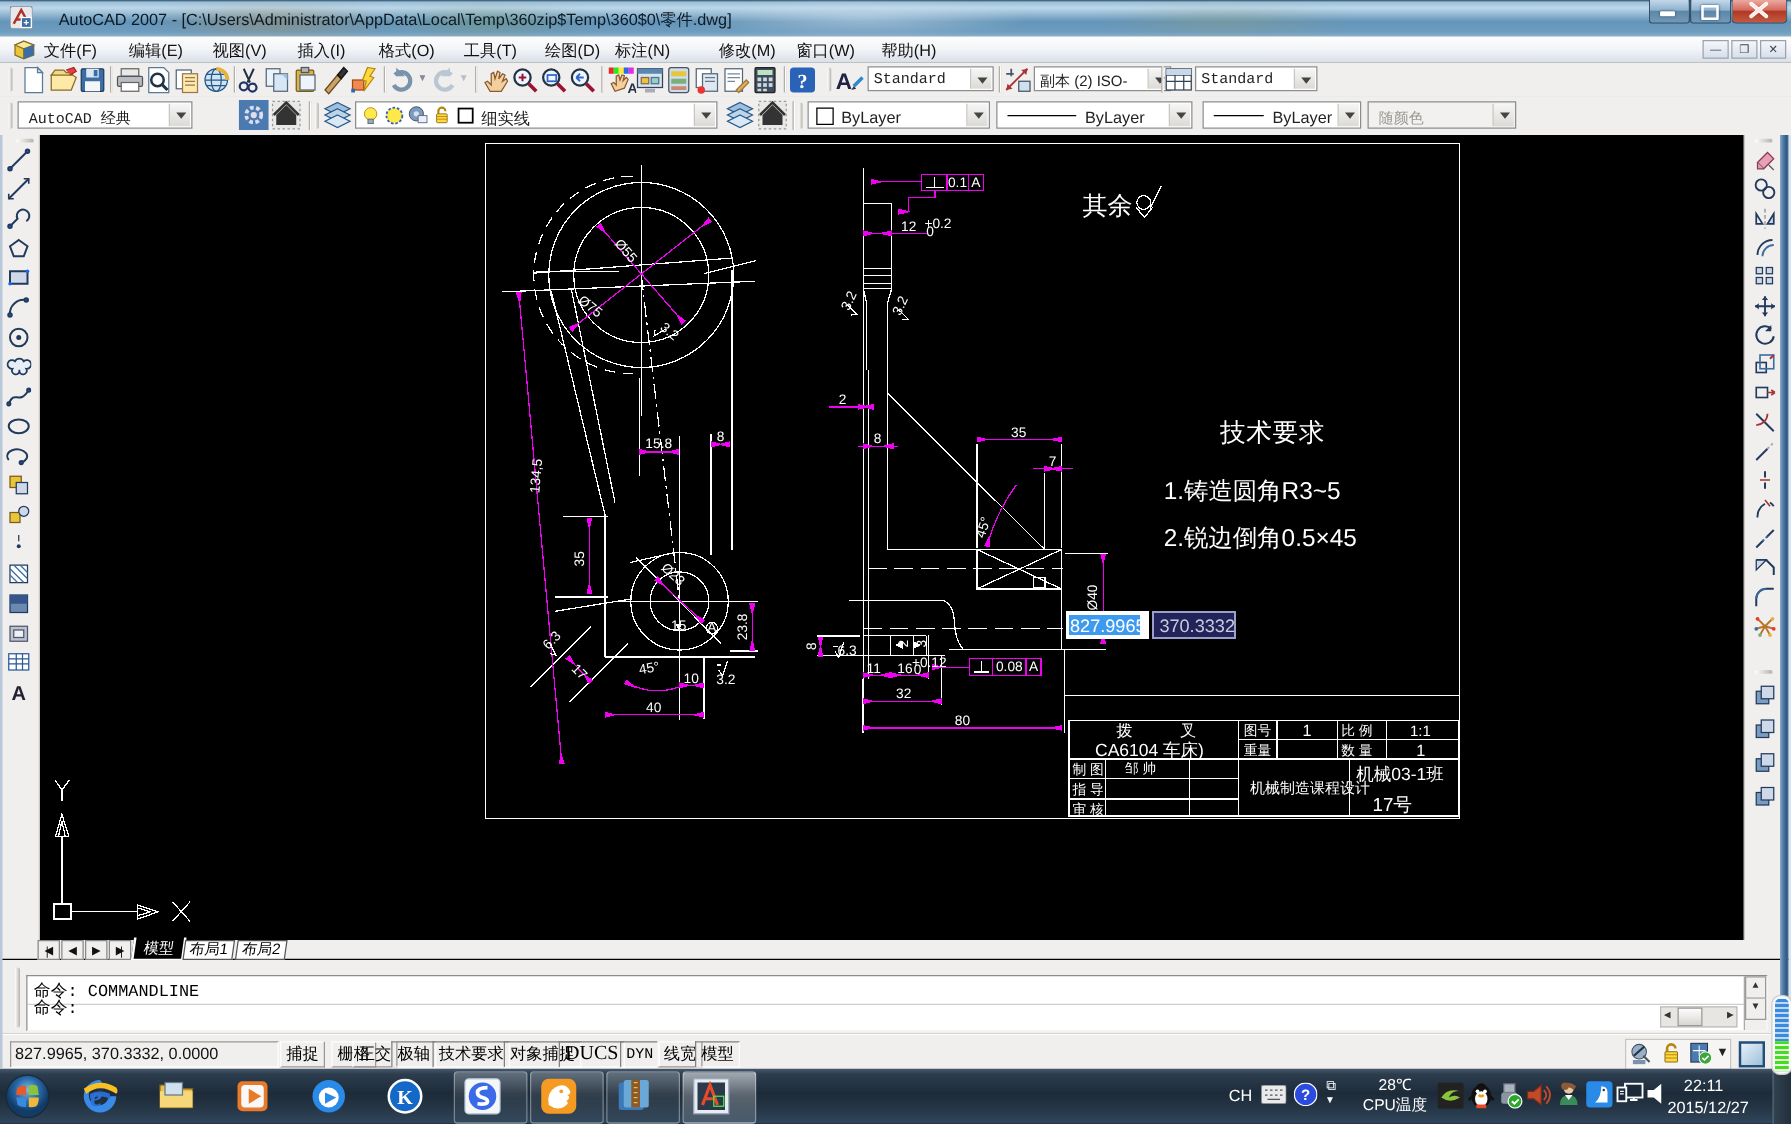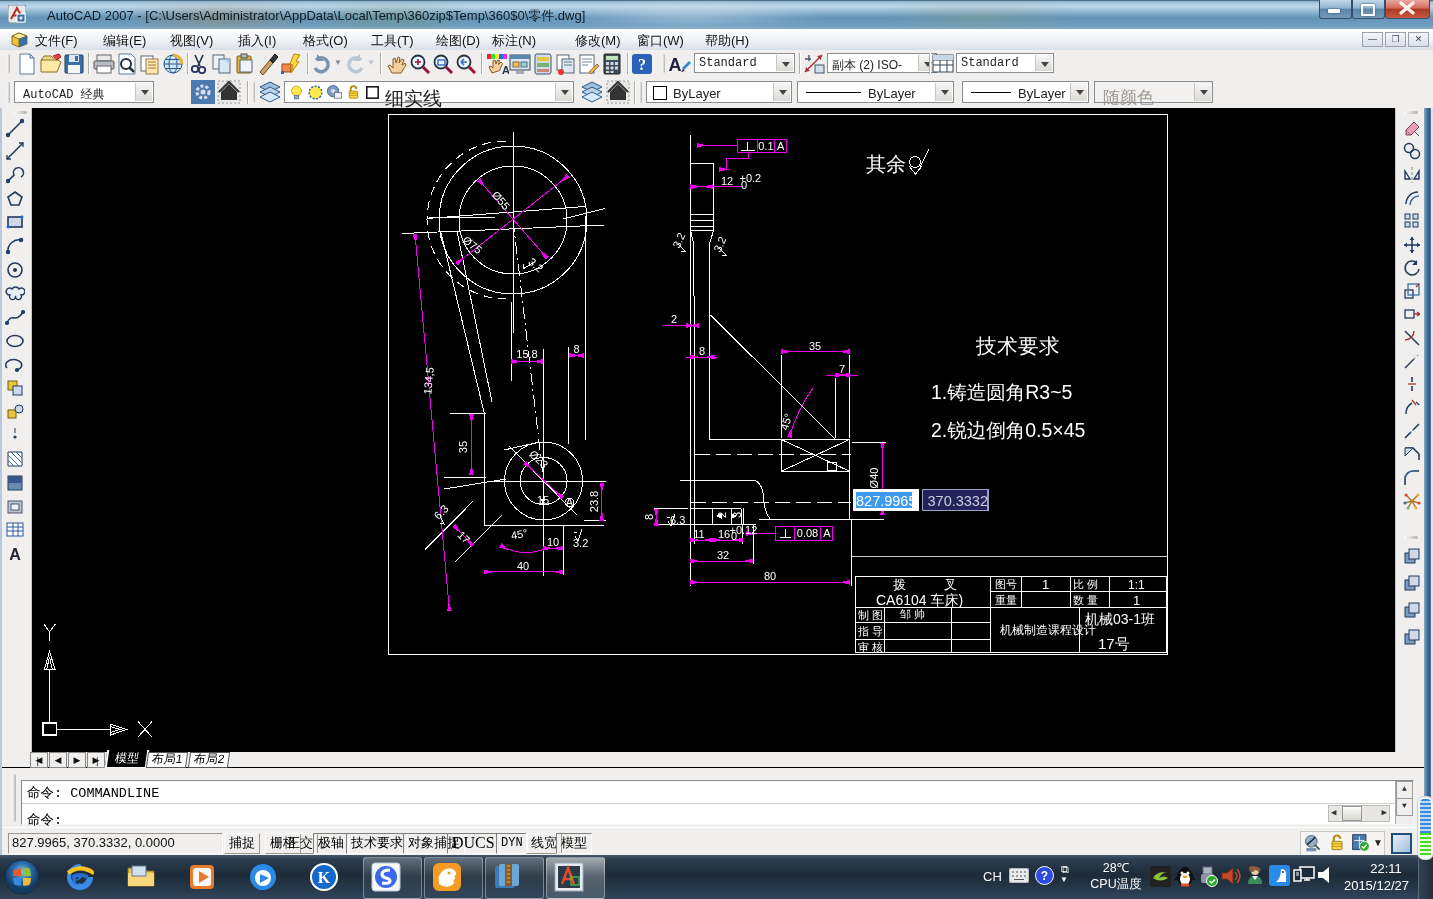--- a/index.html
+++ b/index.html
@@ -596,21 +596,21 @@
         </svg>
       <svg class="abs" style="left:41px;top:2px" width="17" height="17" viewBox="0 0 24 24">
           <use href="#i-gear2"></use>
         </svg>
       <svg class="abs" style="left:60px;top:2px" width="17" height="17" viewBox="0 0 24 24">
           <use href="#i-lock"></use>
         </svg>
       <svg class="abs" style="left:79px;top:2px" width="17" height="17" viewBox="0 0 24 24">
           <use href="#i-sqr"></use>
         </svg>
-      <span style="position:absolute;left:100px;top:4px;font-size:19px">细实线</span>
+      <span style="position:absolute;left:100px;top:4px;font-size:13px">细实线</span>
         <div class="arr"></div>
       </div>
     <svg class="ibtn" style="left:580px;top:3px" viewBox="0 0 24 24">
         <use href="#i-layers"></use>
       </svg>
     <svg class="ibtn" style="left:606px;top:3px" viewBox="0 0 24 24">
         <use href="#i-home"></use>
       </svg>
     <div class="tsep" style="left:634px;top:4px;height:23px"></div>
     <div class="grip" style="left:639px;top:5px;height:21px"></div>
@@ -623,21 +623,21 @@
         <span class="abs" style="left:8px;top:10px;width:55px;border-top:1.5px solid #000"></span>
         <span style="position:absolute;left:70px;top:4px;font-size:13px">ByLayer</span>
         <div class="arr"></div>
       </div>
     <div class="combo" style="left:962px;top:4px;width:127px;height:22px">
         <span class="abs" style="left:8px;top:10px;width:40px;border-top:1.5px solid #000"></span>
         <span style="position:absolute;left:55px;top:4px;font-size:13px">ByLayer</span>
         <div class="arr"></div>
       </div>
     <div class="combo" style="left:1094px;top:4px;width:119px;height:22px;background:#f2f1ef">
-        <span style="position:absolute;left:8px;top:4px;font-size:17px;color:#9a9890">随颜色</span>
+        <span style="position:absolute;left:8px;top:4px;font-size:12px;color:#9a9890">随颜色</span>
         <div class="arr"></div>
       </div>
   </div>
   <div id="main">
     <div id="canvas">
 <svg id="dwg" shape-rendering="crispEdges" style="position:absolute;left:0;top:0" width="1365" height="644" viewBox="31 108 1365 644">
 <defs>
 <marker id="ar" markerWidth="11" markerHeight="7" refX="10.3" refY="3.5" orient="auto-start-reverse" markerUnits="userSpaceOnUse">
               <path d="M0.2 3.5 L10.6 1.1 L10.6 5.9z" fill="#f000f0"></path>
             </marker>
@@ -1007,21 +1007,21 @@
     <div class="tabbtn" style="left:87px">▶<span style="position:absolute;right:3px;top:1px">❘</span></div>
     <div class="abs" style="left:106px;top:-2px;width:38px;height:17px;background:#000;border-left:2px solid #fff;border-right:2px solid #fff;border-bottom:1px solid #fff;color:#fff;font-size:12px;text-align:center;line-height:16px;transform:skewX(-8deg)">模型</div>
     <div class="abs" style="left:147px;top:0px;width:38px;height:14px;background:#fff;border:1px solid #555;color:#000;font-size:12px;text-align:center;line-height:13px;transform:skewX(-8deg)">布局1</div>
     <div class="abs" style="left:189px;top:0px;width:38px;height:14px;background:#fff;border:1px solid #555;color:#000;font-size:12px;text-align:center;line-height:13px;transform:skewX(-8deg)">布局2</div>
   </div>
   <div id="cmdarea">
     <div class="abs" style="left:12px;top:6px;width:4px;height:48px;background:linear-gradient(90deg,#fff,#b5b2ab);border-radius:2px"></div>
     <div id="cmdwhite">
       <div class="abs" style="left:5px;top:3px">命令: COMMANDLINE</div>
       <div class="abs" style="left:0;top:22px;width:100%;border-top:1px solid #d0cec8"></div>
-      <div class="abs" style="left:5px;top:30px">命令:</div>
+      <div class="abs" style="left:5px;top:16px">命令:</div>
       <div class="abs" style="right:0;top:0;width:17px;height:100%;background:#f0efee;border-left:1px solid #aaa">
         <div style="height:16px;background:#f0efee;border:1px solid #999;font-size:8px;text-align:center;line-height:14px;color:#333">▲</div>
         <div style="height:16px;background:#f0efee;border:1px solid #999;border-top:none;font-size:8px;text-align:center;line-height:14px;color:#333">▼</div>
       </div>
       <div class="abs" style="right:23px;bottom:2px;width:60px;height:15px;background:#e8e6e2;border:1px solid #bbb">
         <span class="abs" style="left:2px;top:1px;font-size:9px;color:#333">◀</span>
         <span class="abs" style="left:13px;top:0px;width:18px;height:13px;background:linear-gradient(180deg,#fdfdfd,#d8d6d2);border:1px solid #999"></span>
         <span class="abs" style="right:2px;top:1px;font-size:9px;color:#333">▶</span>
       </div>
     </div>
@@ -1179,21 +1179,21 @@
       <svg class="abs" style="left:-141px;top:10px" width="24" height="20" viewBox="0 0 24 20">
           <rect x="8" y="2" width="14" height="11" fill="#1a2a3a" stroke="#fff" stroke-width="1.5"></rect>
           <path d="M12 15 h6 M15 13 v2" stroke="#fff" stroke-width="1.5"></path>
           <rect x="2" y="5" width="7" height="11" fill="#1a2a3a" stroke="#fff" stroke-width="1.5"></rect>
           <path d="M4 8 h3 M4 10 h3" stroke="#fff"></path>
         </svg>
       <svg class="abs" style="left:-116px;top:11px" width="20" height="18" viewBox="0 0 20 18">
           <path d="M1 6 h5 l6-5 v16 l-6-5 h-5z" fill="#fff"></path>
         </svg>
       <div class="abs" style="left:-1433px;width:1433px;top:0;height:44px;pointer-events:none"></div>
-      <div class="abs" style="right:24px;top:5px;width:85px;text-align:right;font-size:13px;color:#fff;line-height:17px">22:11&nbsp;&nbsp;<br>2015/12/27</div>
+      <div class="abs" style="right:24px;top:5px;width:85px;text-align:center;font-size:13px;color:#fff;line-height:17px">22:11&nbsp;&nbsp;<br>2015/12/27</div>
       <div class="abs" style="right:0;top:0;width:14px;height:44px;border-left:1px solid #5a6a7a;background:linear-gradient(90deg,#32424f,#222f3c)"></div>
     </div>
   </div>
   <div class="abs" style="left:1417px;top:796px;width:15px;height:62px;background:#f8f8f8;border-radius:7px;border:1px solid #ccc;overflow:hidden;z-index:10">
     <div class="abs" style="left:2px;top:2px;width:11px;height:34px;background:repeating-linear-gradient(180deg,#3a8ae0 0px,#3a8ae0 2.4px,#bcd8f2 2.4px,#bcd8f2 4px);border-radius:4px 4px 0 0"></div>
     <div class="abs" style="left:2px;top:36px;width:11px;height:24px;background:repeating-linear-gradient(180deg,#44dd22 0px,#44dd22 2.4px,#e8f8e0 2.4px,#e8f8e0 4px)"></div>
   </div>
 </div>
 
 </body></html>

